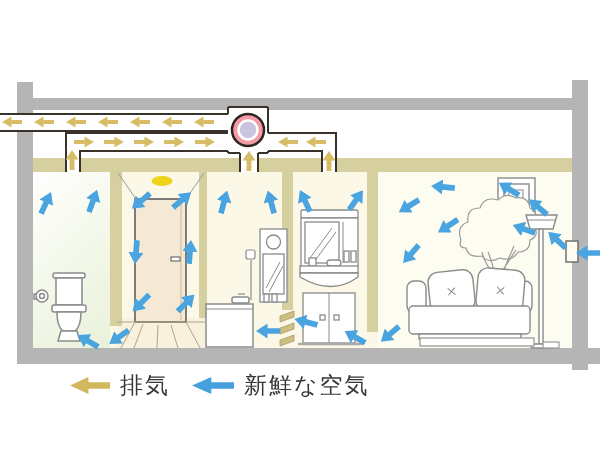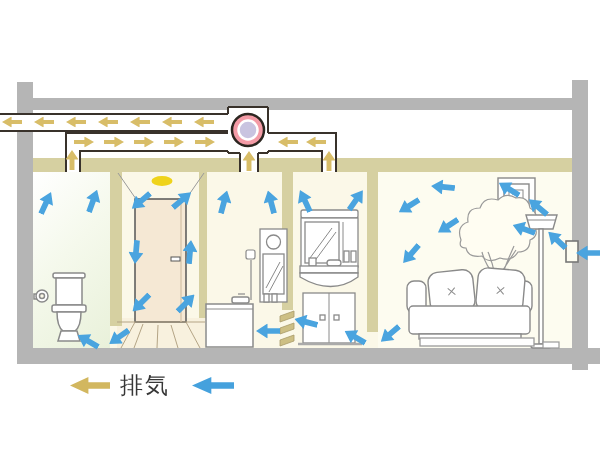--- a/index.html
+++ b/index.html
@@ -229,15 +229,16 @@
       <div class="arrow fresh" style="left: 538px; top: 207px; width: 24px; height: 15px; transform: translate(-50%, -50%) rotate(-140deg);"></div>
       <div class="arrow fresh" style="left: 524px; top: 229px; width: 24px; height: 15px; transform: translate(-50%, -50%) rotate(-160deg);"></div>
       <div class="arrow fresh" style="left: 557px; top: 240px; width: 24px; height: 15px; transform: translate(-50%, -50%) rotate(-137deg);"></div>
       <div class="arrow fresh" style="left: 588px; top: 253px; width: 24px; height: 15px; transform: translate(-50%, -50%) rotate(180deg);"></div>
     </div>
 
   <div class="abs" id="legend">
     <span class="legend-arrow exhaust"></span>
     <span class="legend-label">排気</span>
     <span class="legend-arrow fresh"></span>
+    <span class="legend-label">新鮮な空気</span>
   </div>
 
 </div>
 
 </body></html>

